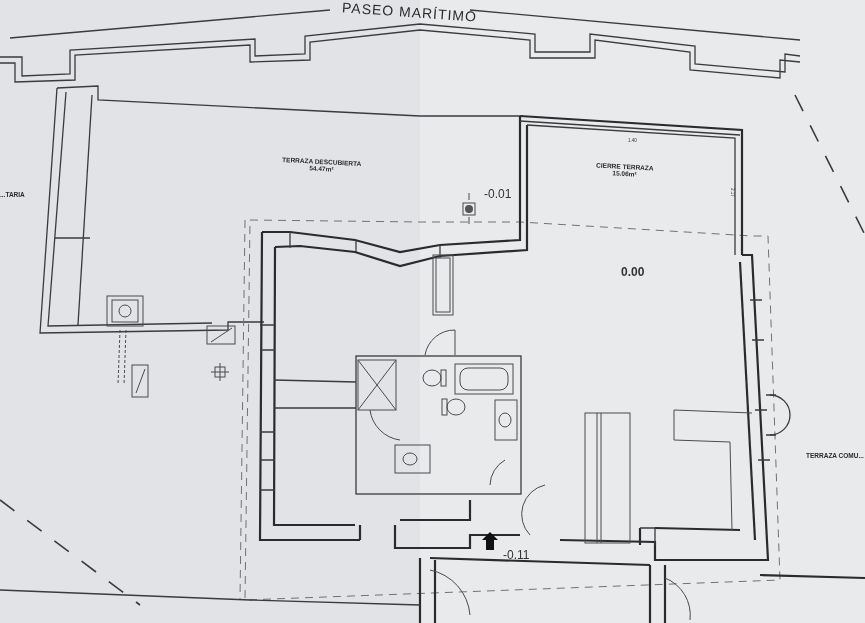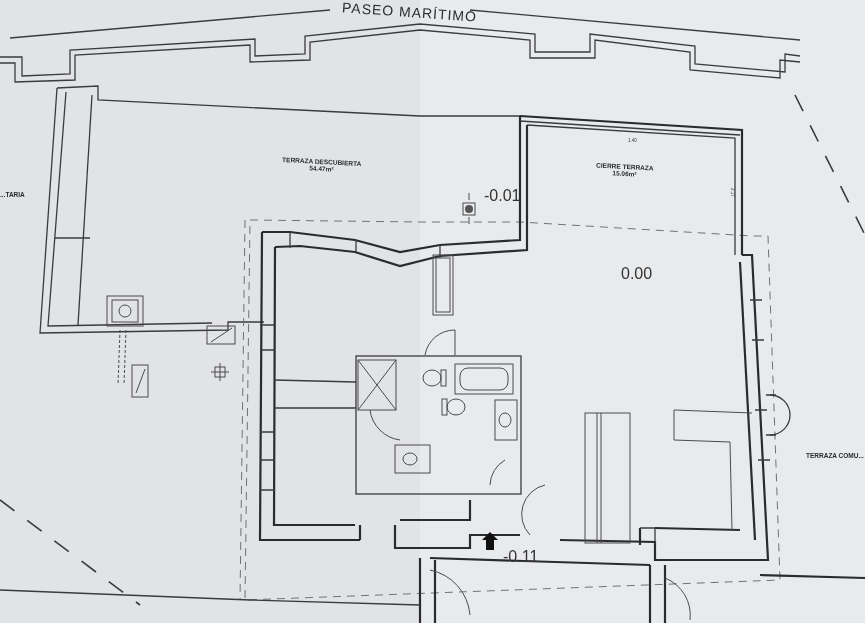--- a/index.html
+++ b/index.html
@@ -13,21 +13,21 @@
   .paper-left { fill:#e2e3e6; }
   .paper-right { fill:#e9eaec; }
   .wall { fill:none; stroke:#2a2b2e; stroke-width:2.2; stroke-linejoin:miter; }
   .wall-thin { fill:none; stroke:#3a3b3e; stroke-width:1.3; }
   .fixture { fill:none; stroke:#4a4b4f; stroke-width:1; }
   .dash { fill:none; stroke:#707276; stroke-width:1; stroke-dasharray:8 6; }
   .dash-long { fill:none; stroke:#3a3b3e; stroke-width:1.6; stroke-dasharray:18 16; }
   .label { position:absolute; color:#2a2b2e; white-space:nowrap; }
   .street { font-size:14px; letter-spacing:1px; transform:rotate(4deg); }
   .room { font-size:6.5px; font-weight:bold; text-align:center; line-height:1.1; }
-  .level { font-size:16px; color:#333; }
+  .level { font-size:12px; color:#333; }
   .dim { font-size:4.5px; color:#333; }
 </style>
 </head>
 <body>
 
 <svg id="plan" viewBox="0 0 865 623" xmlns="http://www.w3.org/2000/svg">
 
   <rect class="paper-left" x="0" y="0" width="420" height="623"></rect>
   <rect class="paper-right" x="420" y="0" width="445" height="623"></rect>
 
@@ -164,17 +164,17 @@
 
 <div class="label room" style="left:596px; top:163px; transform:rotate(3deg);">
   <div>CIERRE TERRAZA</div>
   <div>15.06m²</div>
 </div>
 
 <div class="label room" style="left:0px; top:191px;">...TARIA</div>
 <div class="label room" style="left:806px; top:452px;">TERRAZA COMU...</div>
 
 <div class="label level" style="left:484px; top:187px;">-0.01</div>
-<div class="label level" style="left:621px; top:265px;">0.00</div>
+<div class="label level" style="left:621px; top:265px;font-weight:bold;">0.00</div>
 <div class="label level" style="left:503px; top:548px;">-0.11</div>
 
 <div class="label dim" style="left:628px; top:138px;">1.40</div>
 <div class="label dim" style="left:728px; top:190px; transform:rotate(90deg);">2.17</div>
 
 </body></html>

